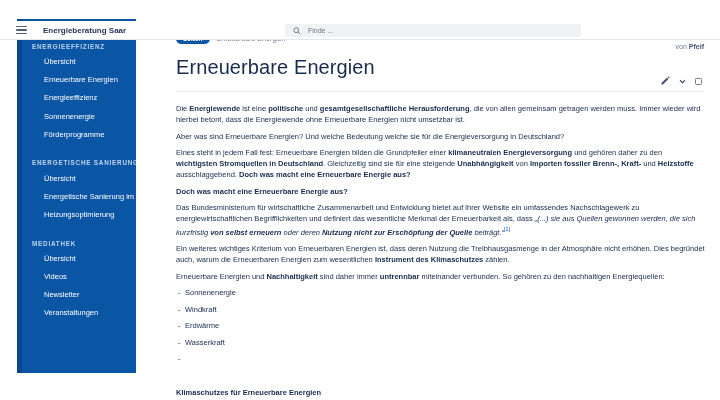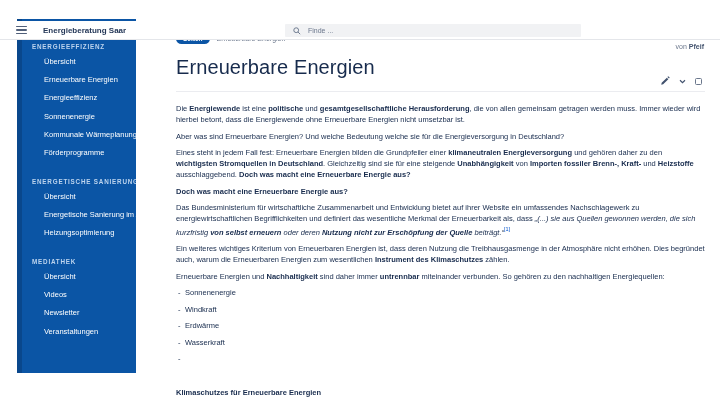--- a/index.html
+++ b/index.html
@@ -76,21 +76,20 @@
     </div>
   </div>
 
   <nav class="sidebar" id="sidebar">
       <div class="side-section">
         <div class="side-section-title">Erneuerbare Energien &amp; Energieeffizienz</div>
         <div class="side-item">Übersicht</div>
         <div class="side-item">Erneuerbare Energien</div>
         <div class="side-item">Energieeffizienz</div>
         <div class="side-item">Sonnenenergie</div>
-        <div class="side-item">Kommunale Wärmeplanung</div>
         <div class="side-item">Förderprogramme</div>
       </div>
       <div class="side-section">
         <div class="side-section-title">Energetische Sanierung</div>
         <div class="side-item">Übersicht</div>
         <div class="side-item">Energetische Sanierung im Altbau</div>
         <div class="side-item">Heizungsoptimierung</div>
       </div>
       <div class="side-section">
         <div class="side-section-title">Mediathek</div>

